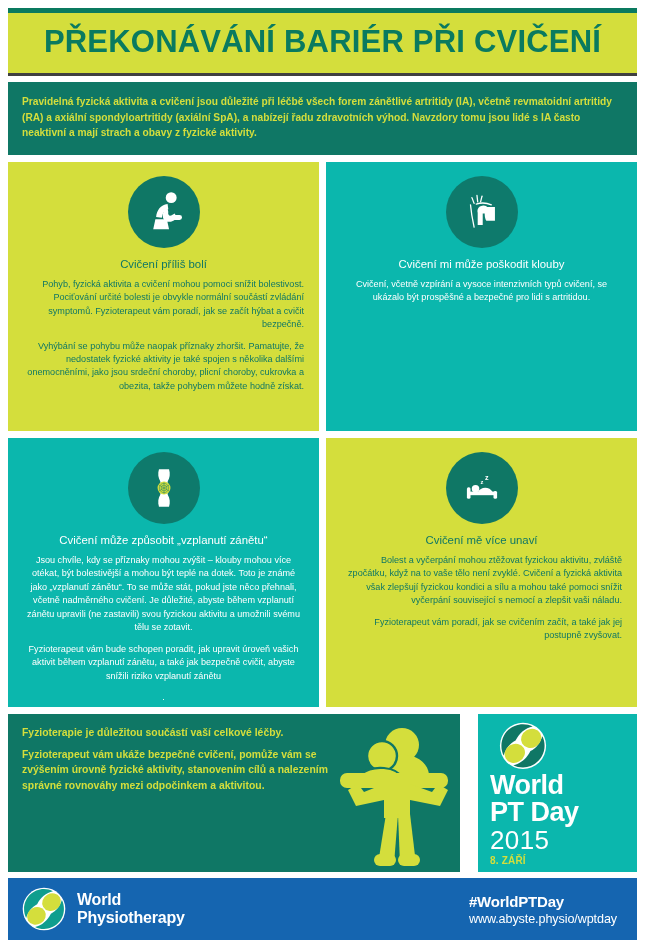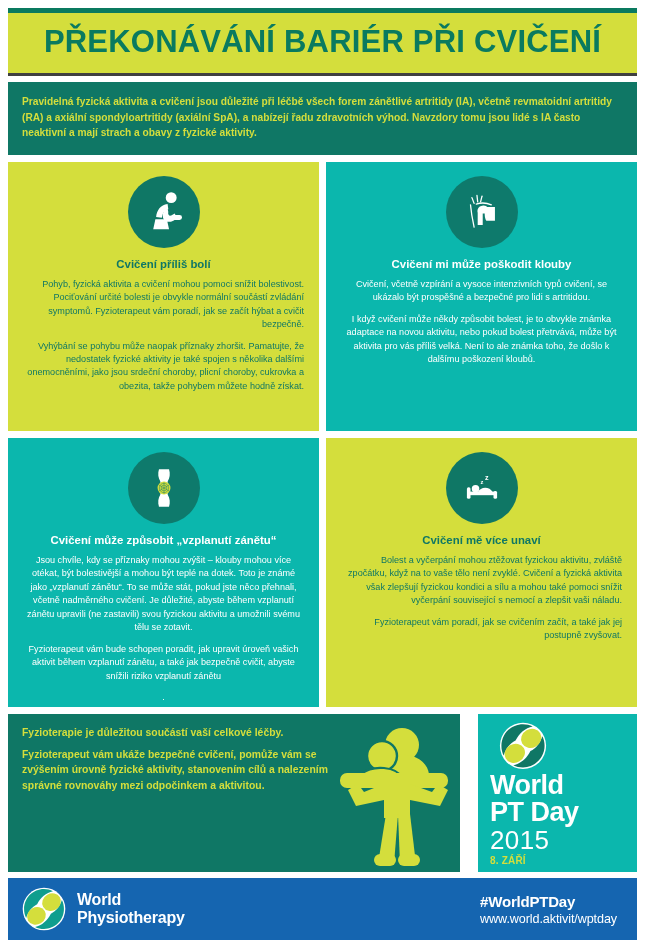--- a/index.html
+++ b/index.html
@@ -83,21 +83,21 @@
     display: flex;
     align-items: center;
     justify-content: center;
     flex: 0 0 auto;
     margin-bottom: 9px;
   }
   .card.teal .icon-circle { background: #0e7a6c; }
 
   .card-title {
     font-size: 11.4px;
-    font-weight: bold;
+    font-weight: normal;
     text-align: left;
     line-height: 1.25;
     margin-bottom: 7px;
   }
   .card.lime .card-title { color: #0f7765; }
   .card.teal .card-title { color: #ffffff; }
 
   .card-para {
     font-size: 9.1px;
     text-align: center;
@@ -262,21 +262,20 @@
               <path d="M32 10 L30 18"></path>
             <path d="M16 22 C17 34 19 44 21 53"></path>
             <path d="M24 21 C30 19 38 19 45 22"></path>
           </g>
           <path d="M30 24 C34 22 38 23 40 26 C42 29 40 33 36 34 L33 34 L33 50 L26 50 L26 33 C25 29 27 25 30 24 Z" fill="#ffffff"></path>
           <path d="M38 25 L50 25 L50 44 L38 44 C35 40 35 30 38 25 Z" fill="#ffffff"></path>
         </svg>
       </div>
       <div class="card-title">Cvičení mi může poškodit klouby</div>
       <div class="card-para">Cvičení, včetně vzpírání a vysoce intenzivních typů cvičení, se ukázalo být prospěšné a bezpečné pro lidi s artritidou.</div>
-      <div class="card-para">I když cvičení může někdy způsobit bolest, je to obvykle známka adaptace na novou aktivitu, nebo pokud bolest přetrvává, může být aktivita pro vás příliš velká. Není to ale známka toho, že došlo k dalšímu poškození kloubů.</div>
     </div>
 
     <div class="card teal">
       <div class="icon-circle">
         <svg width="46" height="46" viewBox="0 0 64 64">
           <path d="M25 6 C23 12 24 18 27 23 L37 23 C40 18 41 12 39 6 Z" fill="#ffffff"></path>
           <rect x="27" y="20" width="10" height="10" fill="#ffffff"></rect>
           <rect x="27" y="34" width="10" height="10" fill="#ffffff"></rect>
           <path d="M27 41 C24 46 23 52 25 58 L39 58 C41 52 40 46 37 41 Z" fill="#ffffff"></path>
           <circle cx="32" cy="32" r="9" fill="#d4de3c"></circle>
@@ -363,18 +362,18 @@
         <path d="M61 32 C61 27 60 23 58 19 C55 28 50 35 42 39 C37 49 29 56 19 58 C23 60 27 61 32 61 C48 61 61 48 61 32 Z" fill="#0f9e8e"></path>
         <ellipse cx="43" cy="22" rx="14" ry="12.5" transform="rotate(-30 43 22)" fill="#d4de3c"></ellipse>
         <ellipse cx="21" cy="42" rx="14" ry="12.5" transform="rotate(-30 21 42)" fill="#d4de3c"></ellipse>
       </svg>
       <div class="wp-name">
         <div>World</div>
         <div>Physiotherapy</div>
       </div>
       <div class="footer-social">
         <div class="hashtag">#WorldPTDay</div>
-        <div class="weburl">www.world.aktivit/wptday</div>
+        <div class="weburl">www.abyste.physio/wptday</div>
       </div>
     </div>
   </div>
 
 </div>
 
 </body></html>

